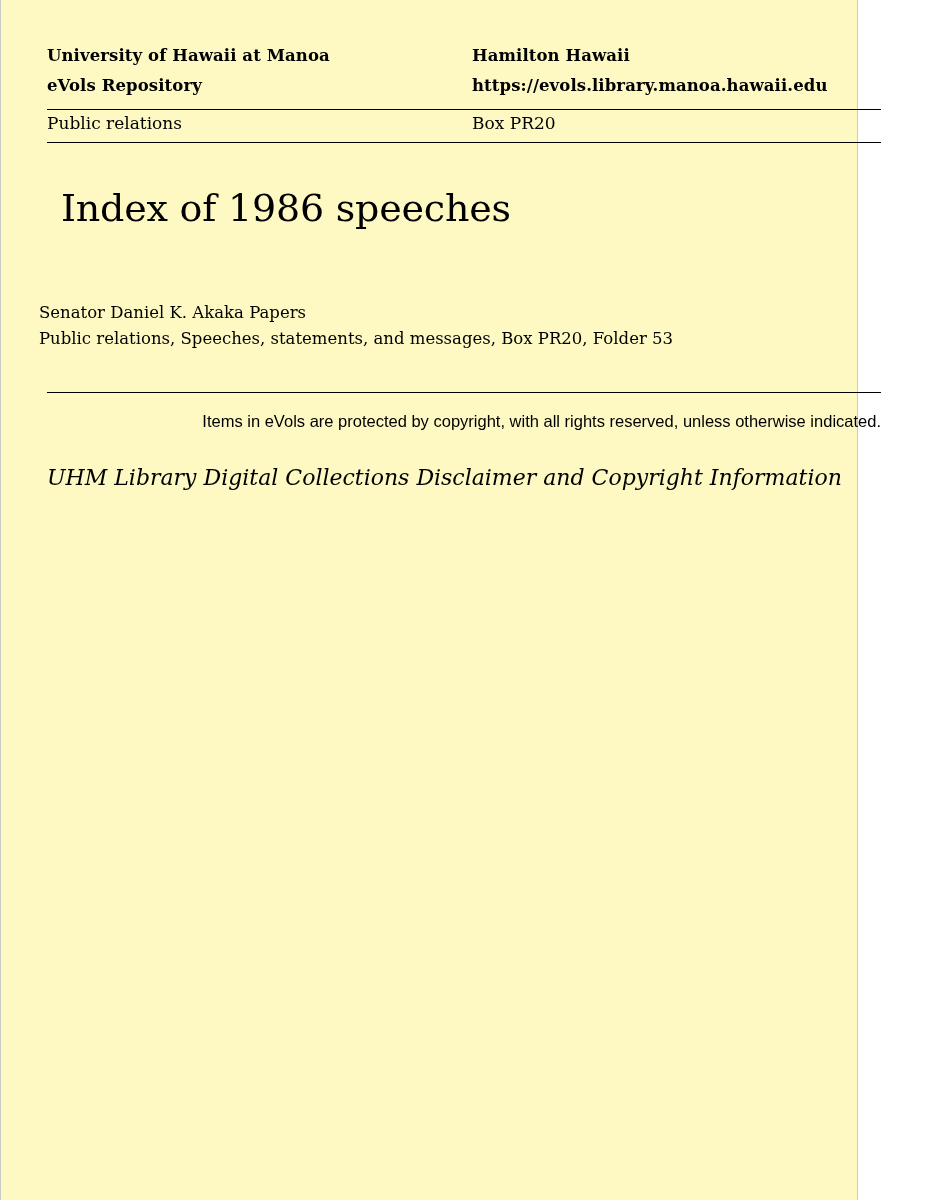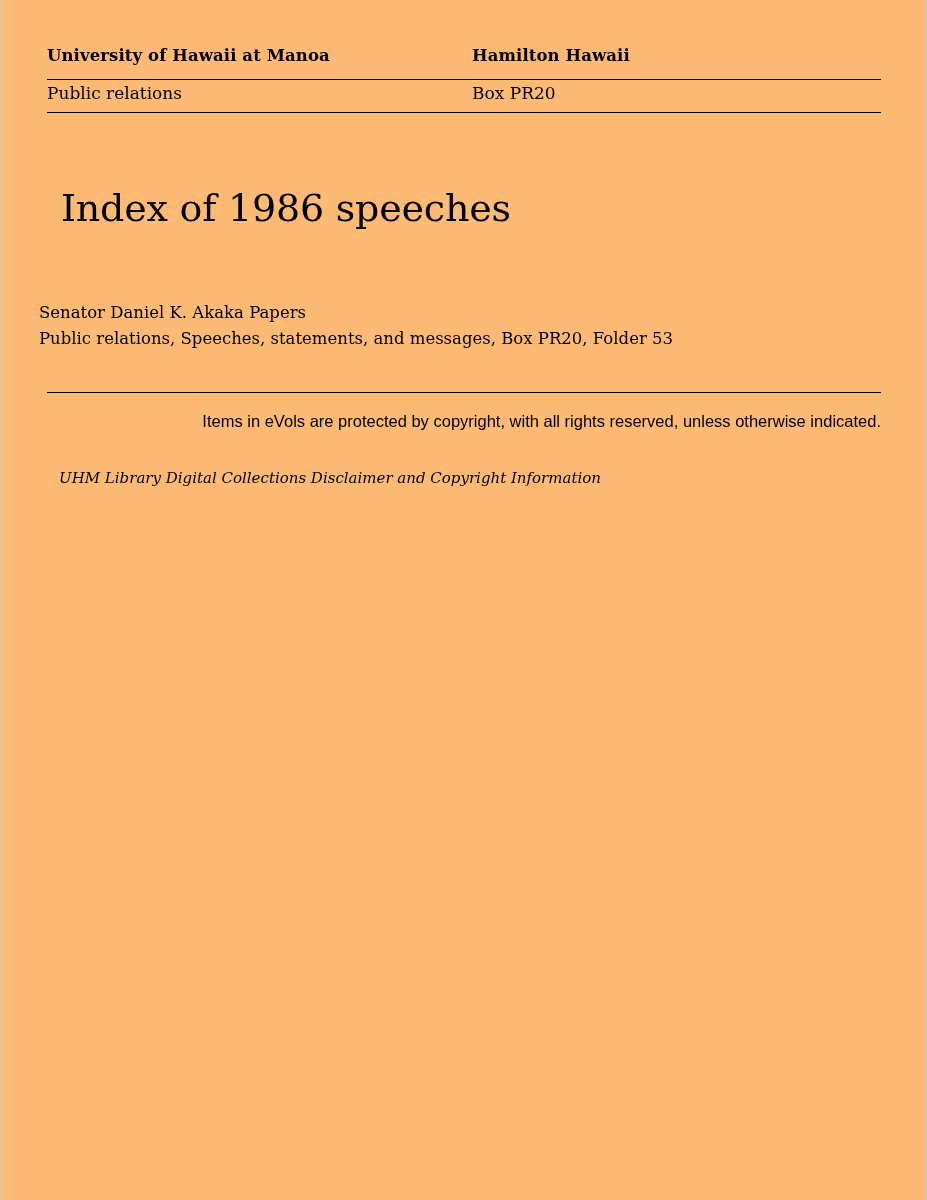--- a/index.html
+++ b/index.html
@@ -12,23 +12,23 @@
     height: 1200px;
     font-family: "Liberation Serif", serif;
     color: #000000;
     position: relative;
     overflow: hidden;
   }
   .page {
     position: absolute;
     top: 0;
     left: 0;
-    width: 927px;
+    width: 858px;
     height: 1200px;
-    background: #fdba74;
+    background: #fef9c3;
     box-sizing: border-box;
     border-left: 1px solid #c9c9c9;
     border-right: 1px solid #c9c9c9;
   }
 
   
   .header {
     position: absolute;
     left: 46px;
     top: 46px;
@@ -114,37 +114,40 @@
     line-height: 24px;
     text-align: right;
   }
   .disclaimer {
     position: absolute;
     left: 46px;
     top: 466px;
     width: 834px;
     font-family: "DejaVu Serif", serif;
     font-style: italic;
-    font-size: 15px;
+    font-size: 22px;
     line-height: 24px;
-    margin-left: 12px;
   }
 </style>
 </head>
 <body>
 
 <div class="page">
 
   <div class="header">
 
     <div class="header-row">
       <div class="header-col-left header-strong">University of Hawaii at Manoa</div>
       <div class="header-col-right header-strong">Hamilton Hawaii</div>
     </div>
 
+    <div class="header-row">
+      <div class="header-col-left header-strong">eVols Repository</div>
+      <div class="header-col-right header-strong">https://evols.library.manoa.hawaii.edu</div>
+    </div>
 
     <div class="rule-thick"></div>
 
     <div class="sub-row">
       <div class="header-col-left header-small">Public relations</div>
       <div class="header-col-right header-small">Box PR20</div>
     </div>
 
     <div class="rule-thick"></div>
   </div>

